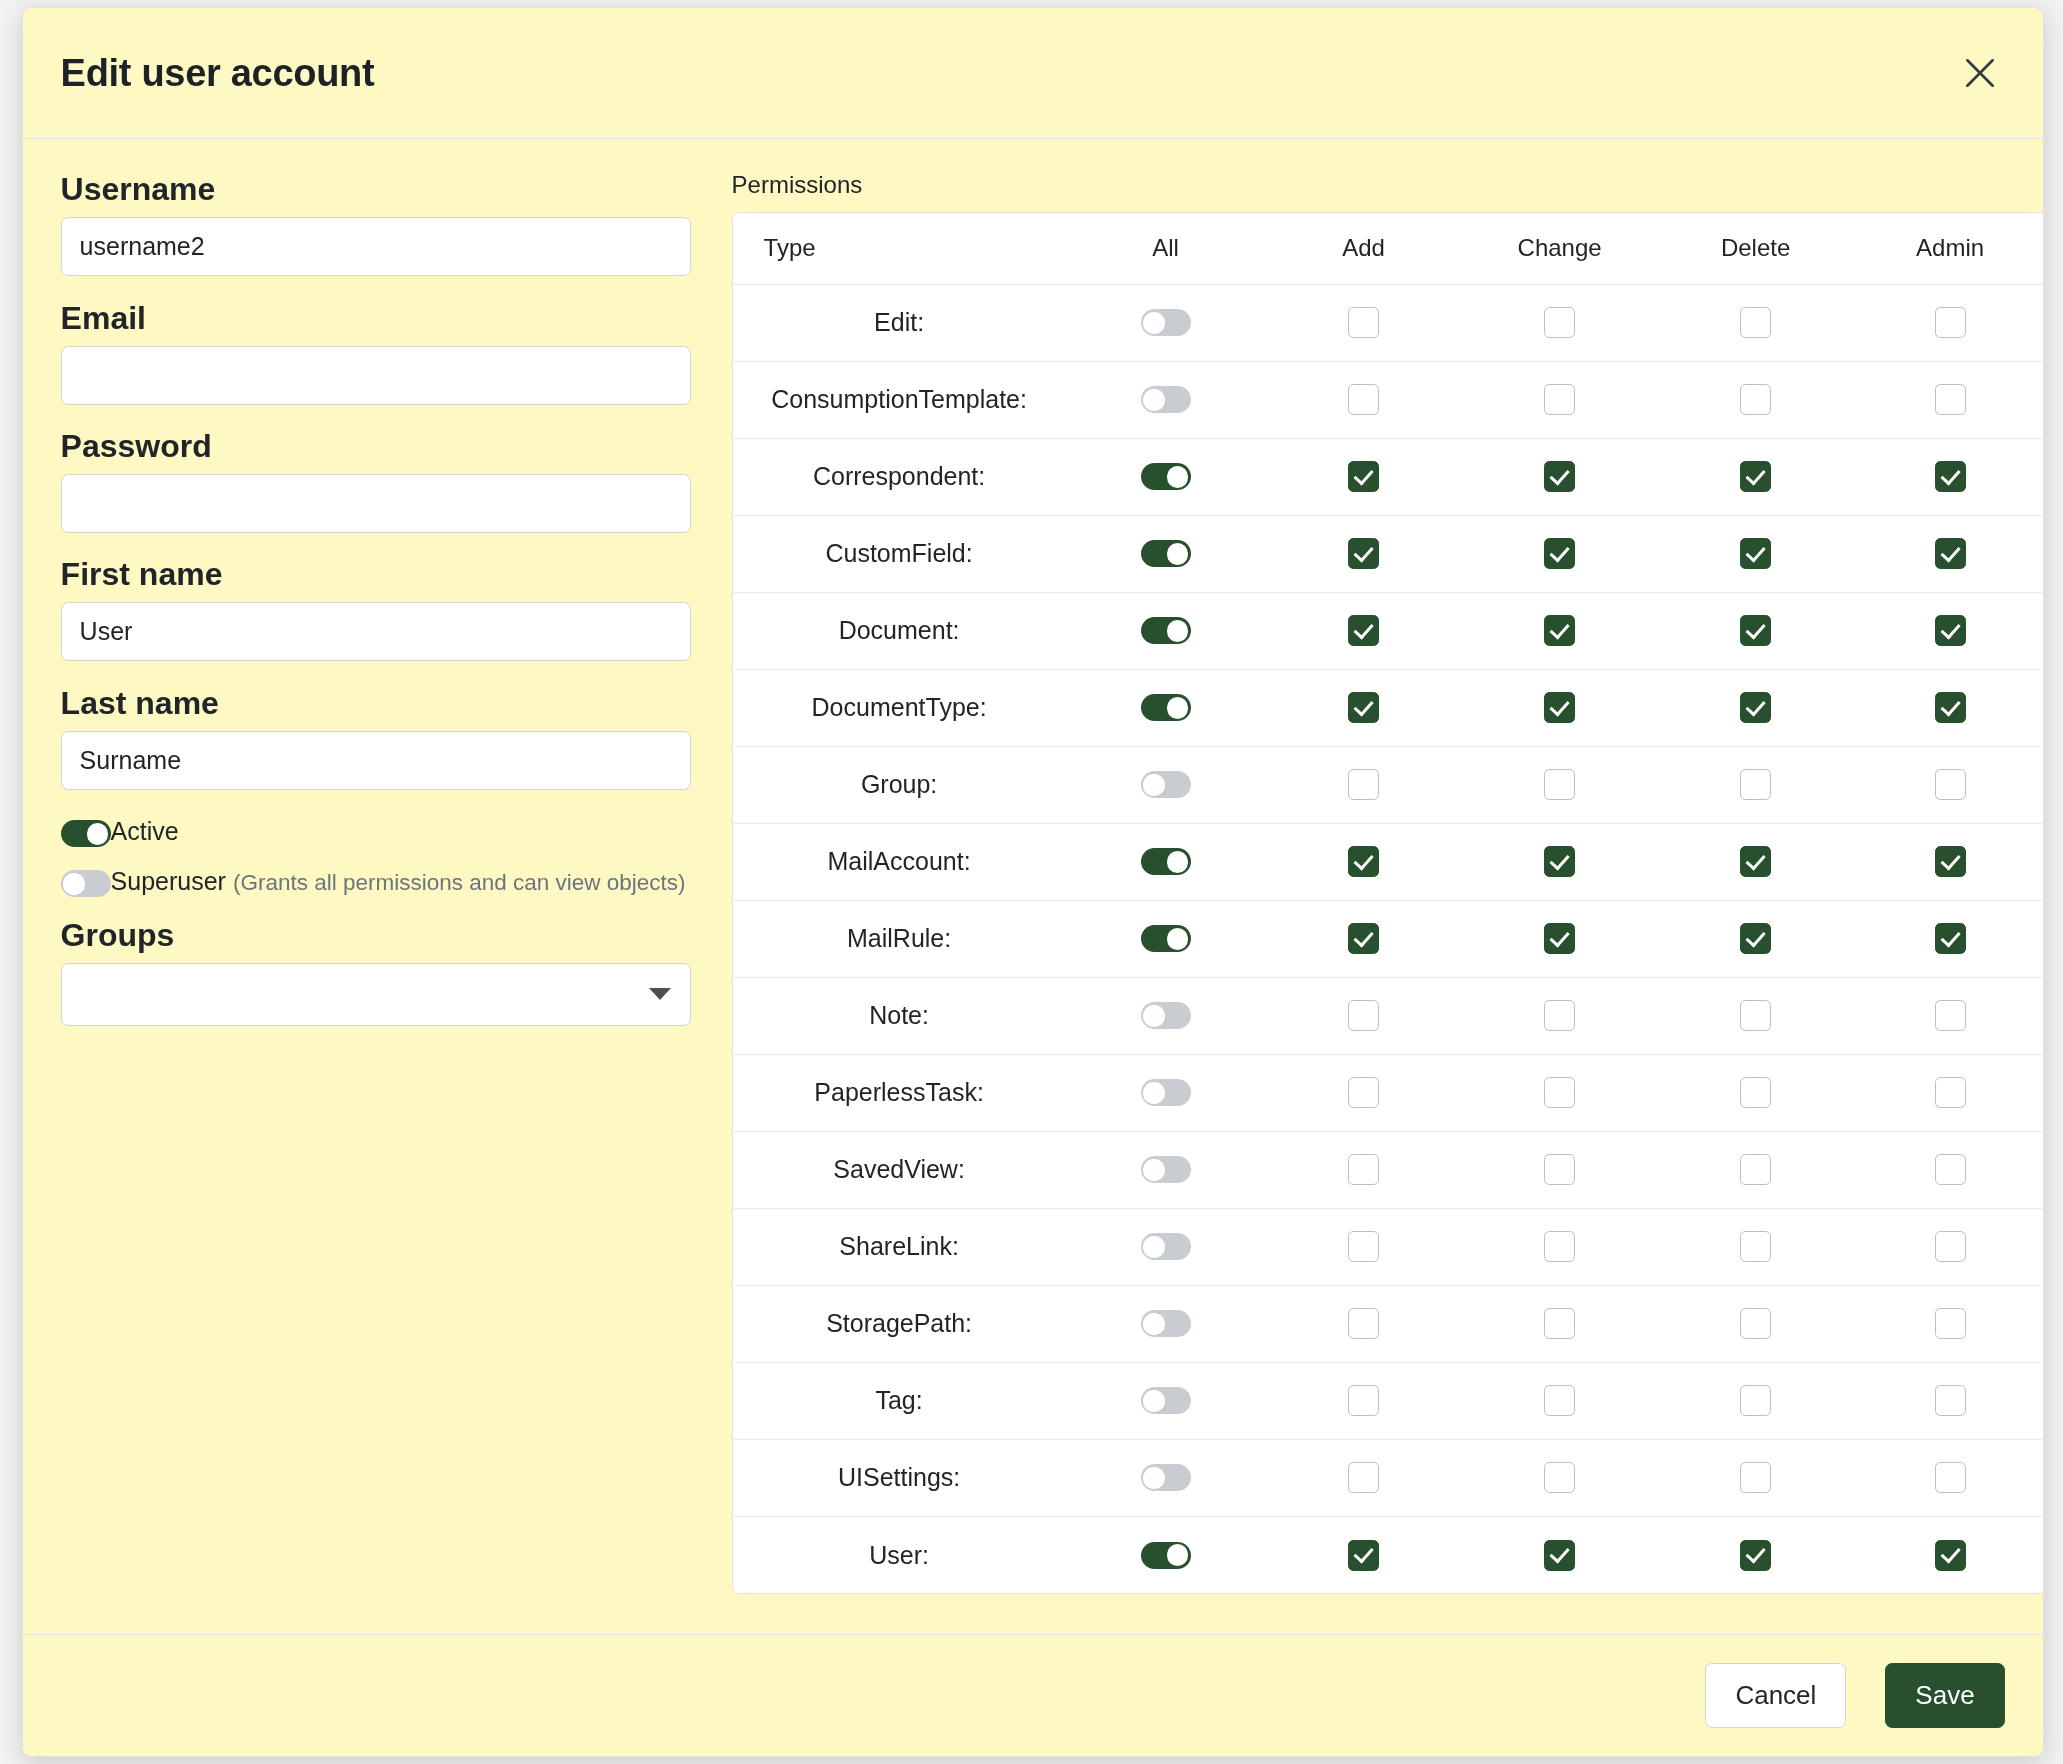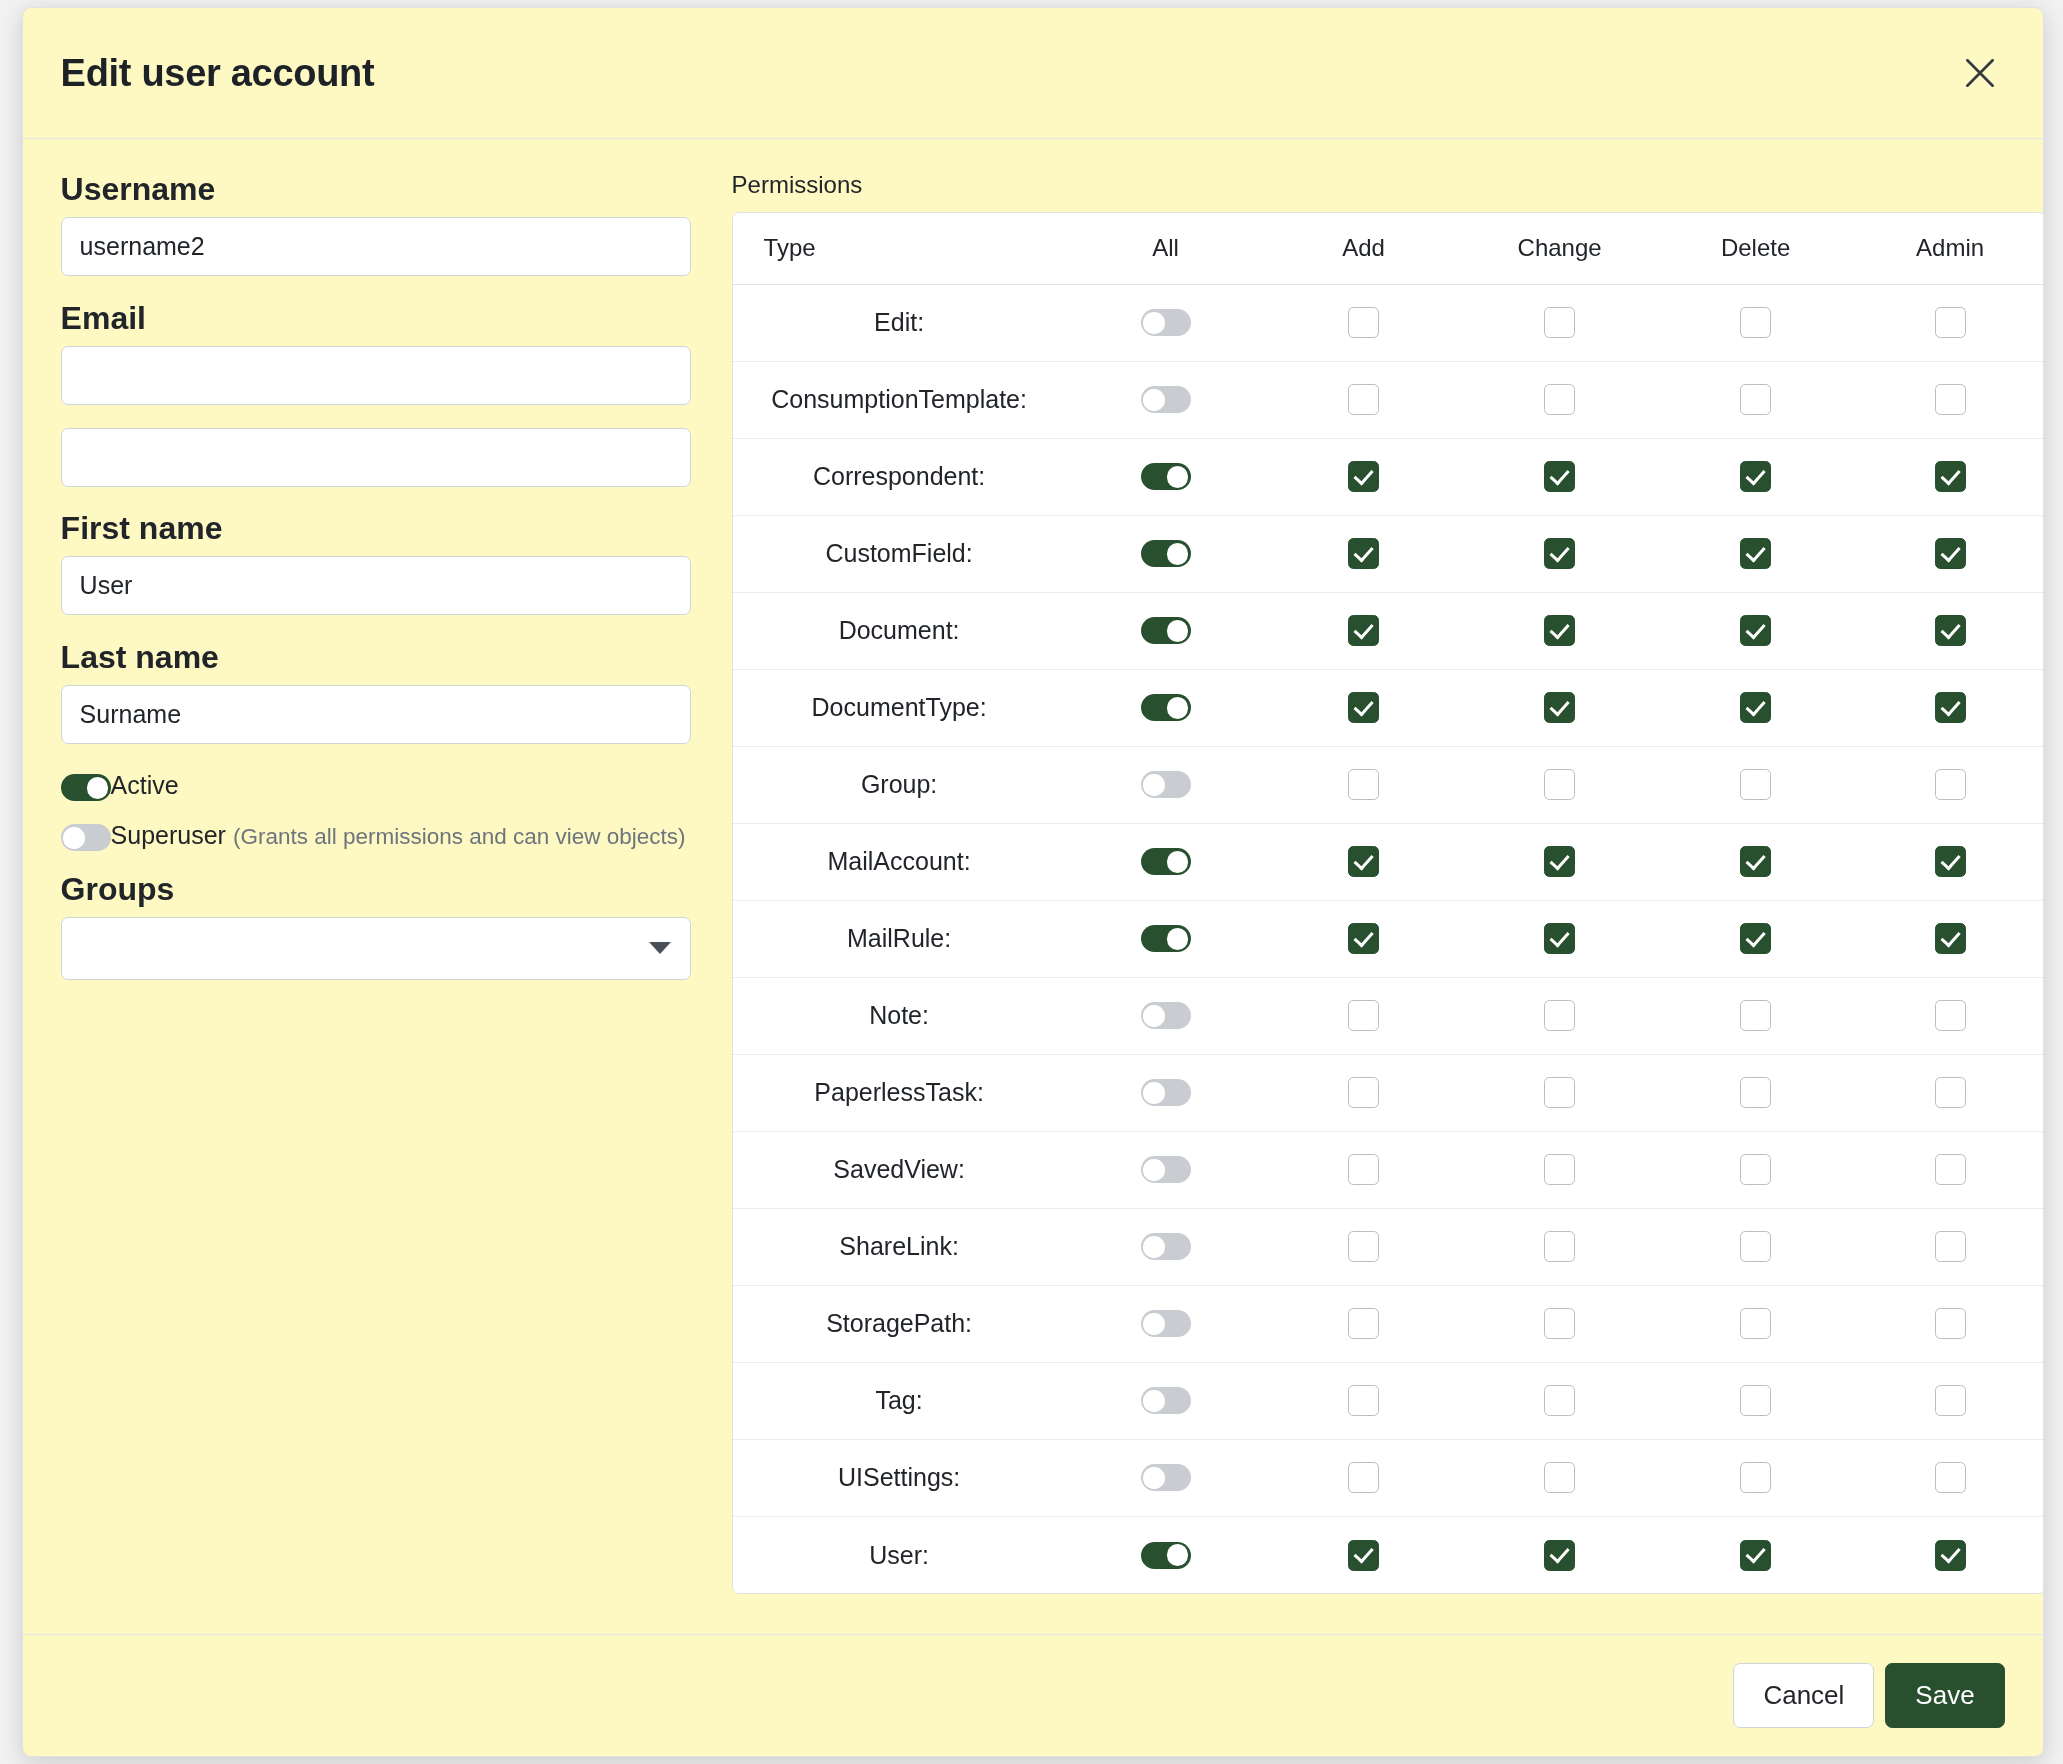--- a/index.html
+++ b/index.html
@@ -261,21 +261,21 @@
     background: #fff;
   }
   .sw-cell.on .knob { left: 26px; }
 
   .modal-footer {
     flex: 0 0 122px;
     border-top: 0.9px solid #e3e6e8;
     display: flex;
     align-items: center;
     justify-content: flex-end;
-    gap: 11px;
+    gap: 39px;
     padding: 0 38px;
   }
   .btn {
     font-size: 26px;
     font-family: "Liberation Sans", sans-serif;
     border-radius: 7.2px;
     cursor: pointer;
     padding: 0 29px;
     height: 65px;
   }
@@ -312,20 +312,21 @@
   <div class="modal-body">
 
     <div class="left-col">
 
       <label class="field-label">Username</label>
       <input class="text-input" type="text" value="username2" style="">
 
       <label class="field-label">Email</label>
       <input class="text-input" type="text" value="" style="">
 
+      <label class="field-label">Password</label>
       <input class="text-input" type="password" value="" style="">
 
       <label class="field-label">First name</label>
       <input class="text-input" type="text" value="User" style="">
 
       <label class="field-label">Last name</label>
       <input class="text-input" type="text" value="Surname" style="">
 
       <div class="switch-row">
         <div class="switch on">

